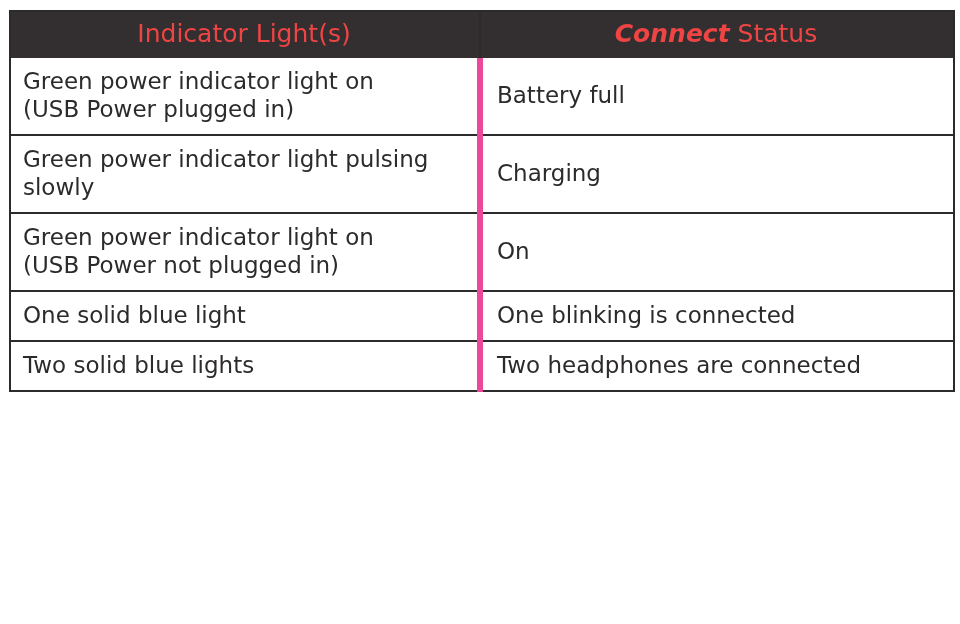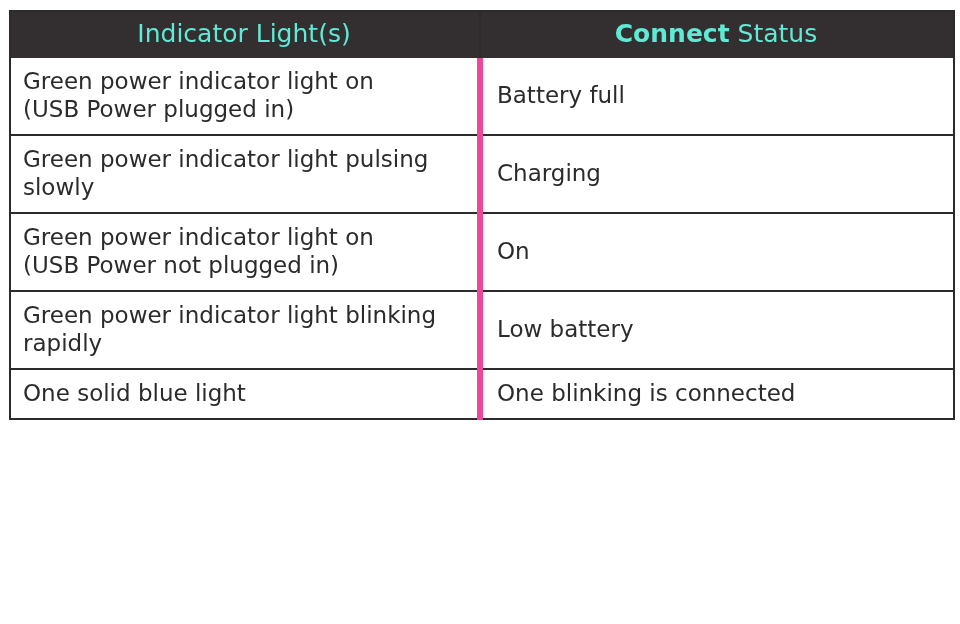--- a/index.html
+++ b/index.html
@@ -25,31 +25,32 @@
     table-layout: fixed;
     width: 946px;
     margin: 10px 0 0 9px;
     border: 2px solid #2b2b2b;
   }
   table.indicator-table col.col-light { width: 470px; }
   table.indicator-table col.col-status { width: 474px; }
 
   thead th {
     background: #332f30;
-    color: #5eead4;
+    color: #ef4444;
     font-weight: normal;
     font-size: 25px;
     text-align: center;
     padding: 8px 6px 10px 4px;
     border-right: 2px solid #2b2b2b;
     line-height: 1.1;
   }
   thead th:last-child { border-right: none; }
   thead th .connect-word {
     font-weight: bold;
+    font-style: italic;
   }
 
   tbody td {
     font-size: 23px;
     color: #2d2a2b;
     vertical-align: middle;
     padding: 9px 8px 11px 12px;
     border-top: 2px solid #2b2b2b;
     border-right: 6px solid #ec4899;
     line-height: 1.22;
@@ -93,26 +94,25 @@
       </tr>
       <tr>
         <td class="light-cell">
           <span>Green power indicator light on</span>
           <span class="line2">(USB Power not plugged in)</span>
         </td>
         <td class="status-cell">On</td>
       </tr>
       <tr>
         <td class="light-cell">
-          <span>Green power indicator light blinking</span>
-          <span class="line2">rapidly</span>
+          <span>One solid blue light</span>
         </td>
-        <td class="status-cell">Low battery</td>
+        <td class="status-cell">One blinking is connected</td>
       </tr>
       <tr>
         <td class="light-cell">
-          <span>One solid blue light</span>
+          <span>Two solid blue lights</span>
         </td>
-        <td class="status-cell">One blinking is connected</td>
+        <td class="status-cell">Two headphones are connected</td>
       </tr>
     </tbody>
   </table>
 </div>
 
 </body></html>

